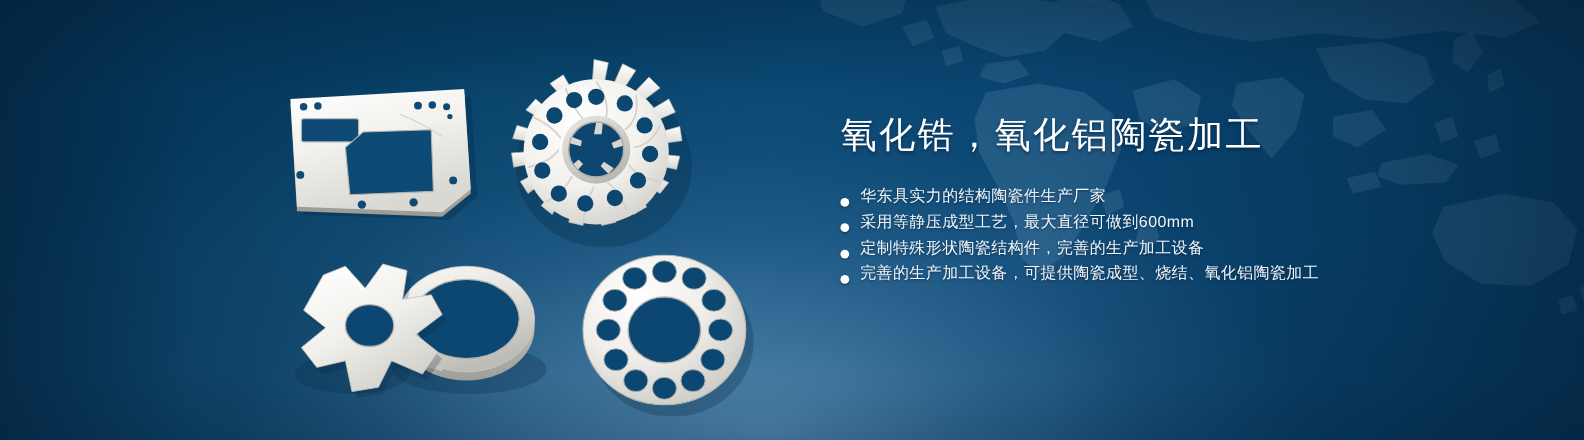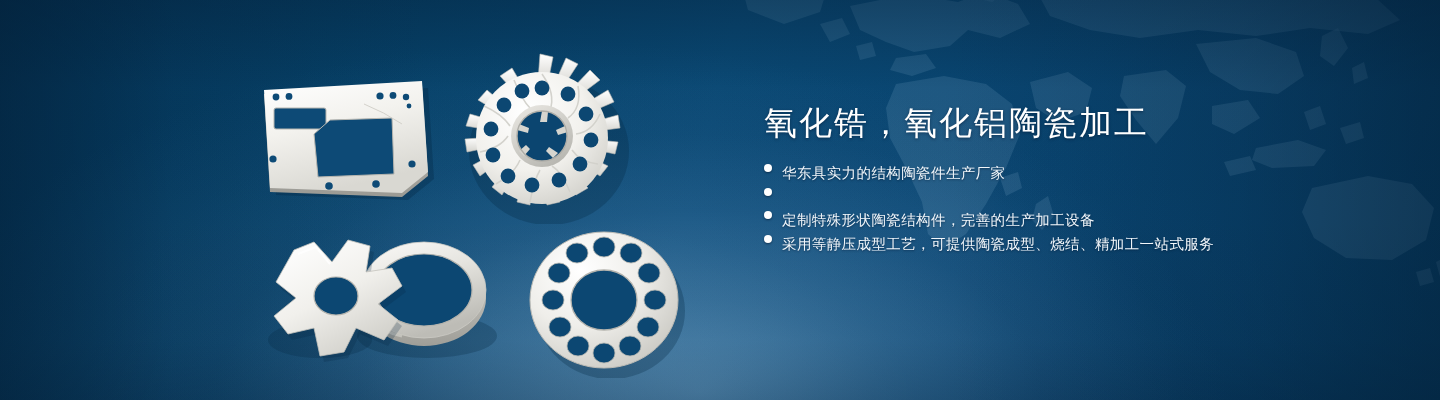--- a/index.html
+++ b/index.html
@@ -81,21 +81,21 @@
     white-space: nowrap;
     text-shadow: 0 1px 3px rgba(0,20,45,0.55);
   }
   .bullets {
     margin-top: 25px;
     list-style: none;
     padding: 0;
   }
   .bullet-row {
     display: flex;
-    align-items: flex-start;
+    align-items: flex-end;
     height: 23.5px;
   }
   .bullet-dot {
     width: 8px;
     height: 8px;
     border-radius: 50%;
     background: #ffffff;
     flex: 0 0 auto;
     margin-right: 10px;
     box-shadow: 0 1px 2px rgba(0,15,35,0.5);
@@ -372,26 +372,27 @@
 
     <div class="headline">氧化锆，氧化铝陶瓷加工</div>
 
     <ul class="bullets">
       <li class="bullet-row">
         <span class="bullet-dot"></span>
         <span class="bullet-text">华东具实力的结构陶瓷件生产厂家</span>
       </li>
       <li class="bullet-row">
         <span class="bullet-dot"></span>
+        <span class="bullet-text">采用等静压成型工艺，最大直径可做到600mm</span>
       </li>
       <li class="bullet-row">
         <span class="bullet-dot"></span>
         <span class="bullet-text">定制特殊形状陶瓷结构件，完善的生产加工设备</span>
       </li>
       <li class="bullet-row">
         <span class="bullet-dot"></span>
-        <span class="bullet-text">采用等静压成型工艺，可提供陶瓷成型、烧结、精加工一站式服务</span>
+        <span class="bullet-text">完善的生产加工设备，可提供陶瓷成型、烧结、氧化铝陶瓷加工</span>
       </li>
     </ul>
 
   </div>
 
 </div>
 
 </body></html>

